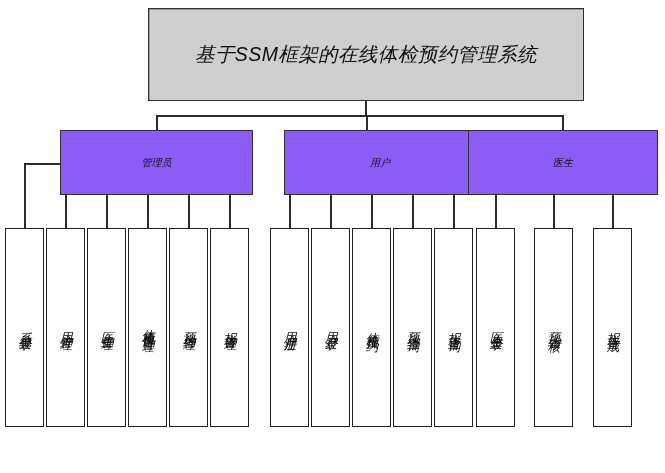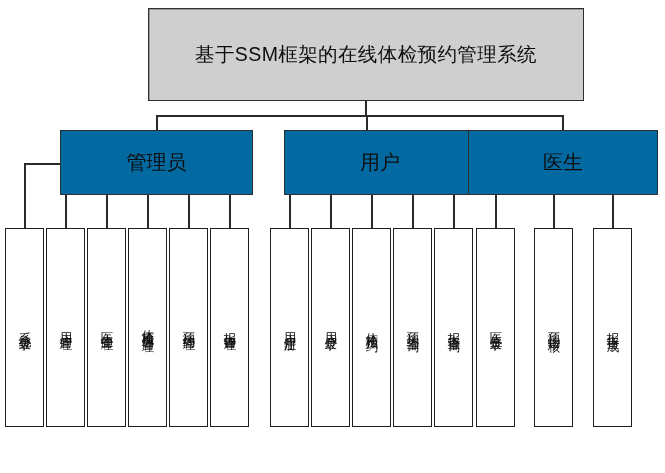--- a/index.html
+++ b/index.html
@@ -18,31 +18,32 @@
   .node {
     position: absolute;
     box-sizing: border-box;
     border: 1.5px solid #3a3a3a;
     display: flex;
     align-items: center;
     justify-content: center;
     text-align: center;
     color: #0d0d0d;
     line-height: 1.18;
+    font-style: italic;
   }
   .root-node {
     background: #cfcfcf;
     font-size: 19.5px;
     letter-spacing: 0.4px;
     border-color: #2e2e2e;
     box-shadow: 1px 1px 0 #9a9a9a inset;
   }
   .role-node {
-    background: #0369a1;
-    font-size: 20px;
+    background: #8b5cf6;
+    font-size: 10px;
     border-color: #2e2e2e;
   }
   .leaf-node {
     background: #ffffff;
     font-size: 12.5px;
     writing-mode: vertical-rl;
     text-orientation: upright;
     letter-spacing: 2.5px;
     border-color: #1f1f1f;
     align-items: center;

